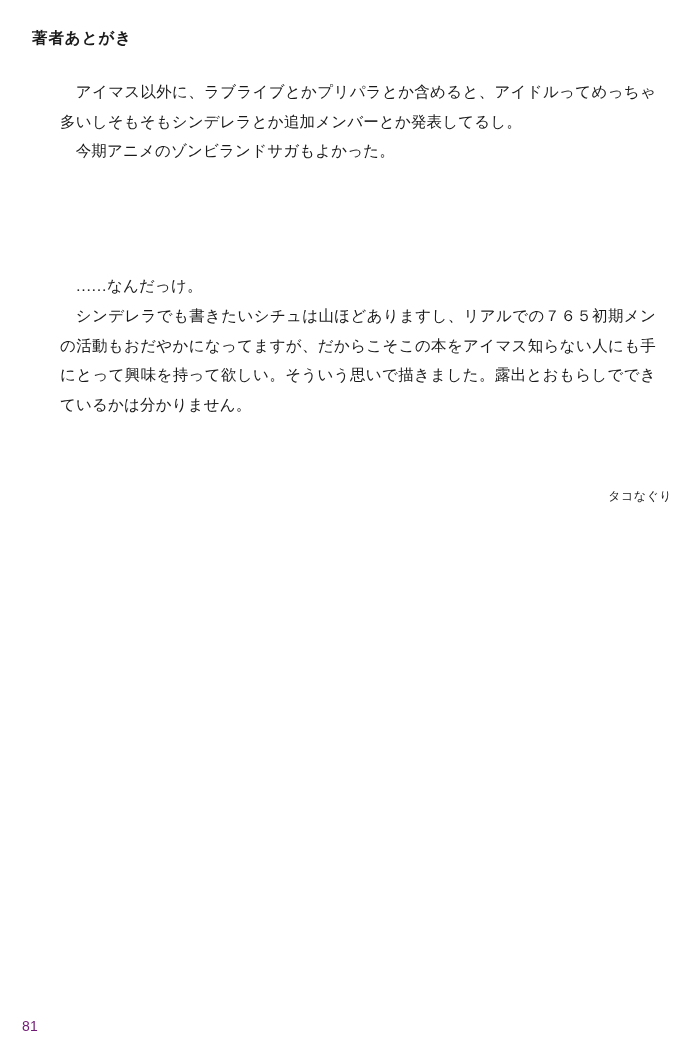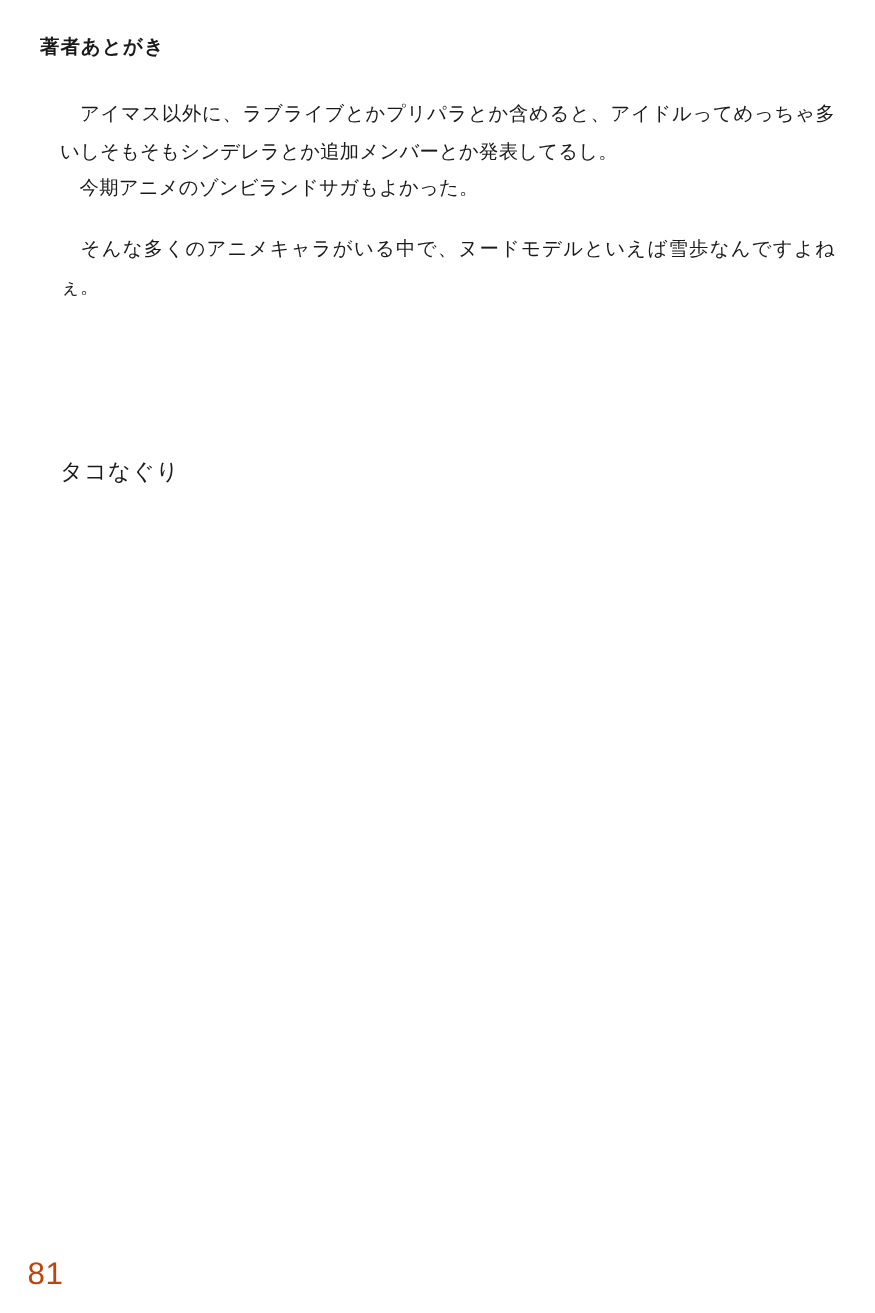--- a/index.html
+++ b/index.html
@@ -31,66 +31,68 @@
     margin: 8px 0 0 0;
     padding-left: 2px;
   }
   .body-block {
     margin-top: 26px;
   }
   .para {
     font-size: 15.5px;
     line-height: 1.92;
     letter-spacing: 0.01em;
-    margin: 0;
+    margin: 12px;
     text-align: justify;
     text-justify: inter-character;
     padding: 0 4px 0 18px;
     text-indent: 0;
     white-space: pre-wrap;
   }
   .gap-md { height: 19px; }
   .gap-lg { height: 24px; }
   .signature {
-    font-size: 18px;
+    font-size: 12px;
     line-height: 1.9;
     letter-spacing: 0.04em;
     padding-left: 18px;
     margin-top: 34px;
+    text-align: right;
   }
   .page-number {
     position: absolute;
     left: 22px;
     bottom: 16px;
-    font-size: 25px;
+    font-size: 14px;
     font-family: "Liberation Sans", sans-serif;
     letter-spacing: 0.02em;
-    color: #c2410c;
+    color: #701a75;
   }
 </style>
 </head>
 <body>
 
 <div class="page">
 
   <h1 class="doc-title">著者あとがき</h1>
 
   <div class="body-block">
 
     <p class="para">　アイマス以外に、ラブライブとかプリパラとか含めると、アイドルってめっちゃ多いしそもそもシンデレラとか追加メンバーとか発表してるし。
 　今期アニメのゾンビランドサガもよかった。</p>
     <div class="gap-md"></div>
 
-    <p class="para">　そんな多くのアニメキャラがいる中で、ヌードモデルといえば雪歩なんですよねぇ。</p>
     <div class="gap-md"></div>
 
     <div class="gap-md"></div>
 
     <div class="gap-lg"></div>
 
+    <p class="para">　……なんだっけ。
+　シンデレラでも書きたいシチュは山ほどありますし、リアルでの７６５初期メンの活動もおだやかになってますが、だからこそこの本をアイマス知らない人にも手にとって興味を持って欲しい。そういう思いで描きました。露出とおもらしでできているかは分かりません。</p>
     <div class="gap-md"></div>
 
 
     <div class="signature">タコなぐり</div>
   </div>
 
   <div class="page-number">81</div>
 </div>
 
 </body></html>

